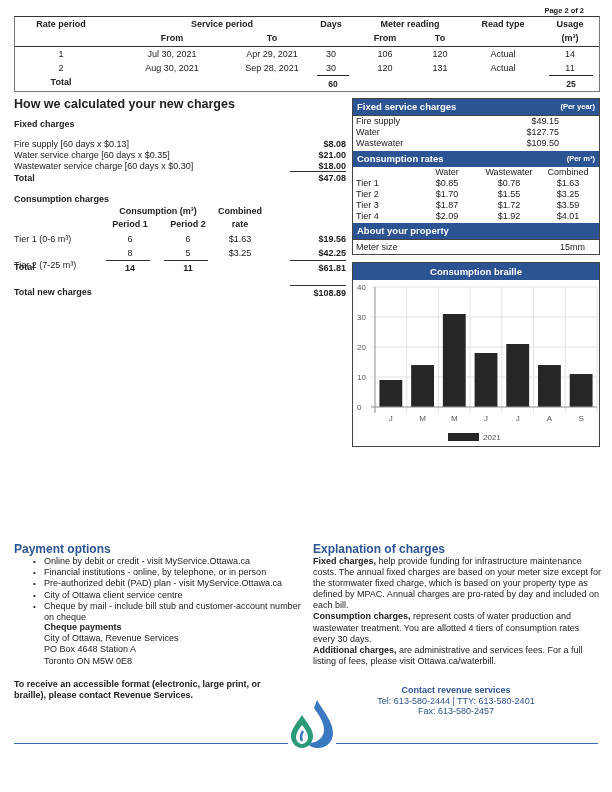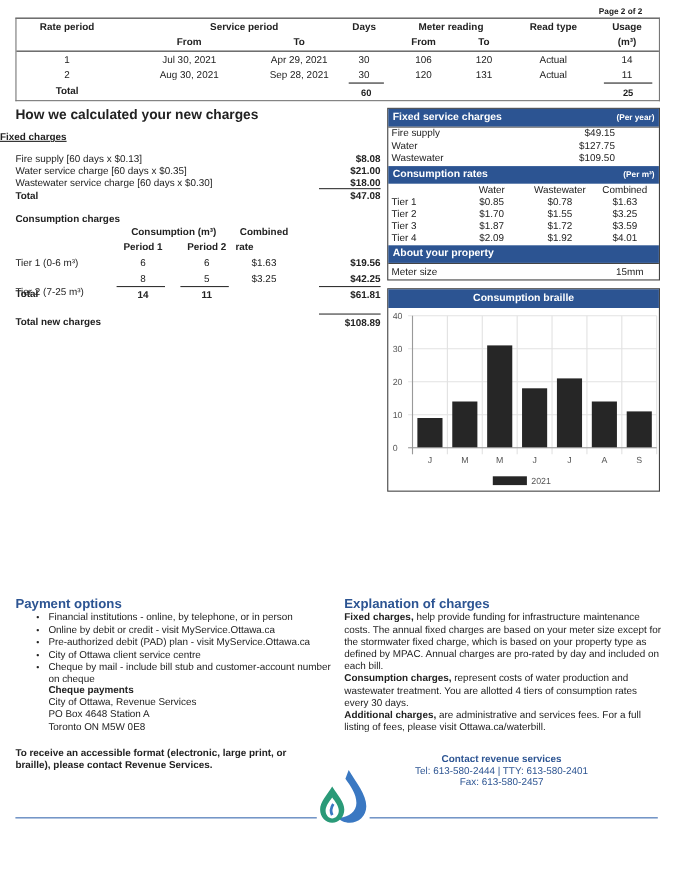--- a/index.html
+++ b/index.html
@@ -87,21 +87,21 @@
     <div class="cell" style="left:530px;width:50px;top:46px;">11</div>
   </div>
   <div class="tline" style="left:302px;width:32px;top:58px;"></div>
   <div class="tline" style="left:534px;width:44px;top:58px;"></div>
   <div class="cell h" style="left:0;width:92px;top:60px;">Total</div>
   <div class="cell h" style="left:300px;width:36px;top:62px;font-size:8.5px;">60</div>
   <div class="cell h" style="left:532px;width:48px;top:62px;font-size:8.5px;">25</div>
 </div>
 
 <div class="abs calc-title">How we calculated your new charges</div>
-<div class="abs sub" style="left:0;top:119px;text-decoration:underline;">Fixed charges</div>
+<div class="abs sub" style="left:14px;top:119px;">Fixed charges</div>
 
 <div class="calc-row" style="top:139px;">
   <span>Fire supply [60 days x $0.13]</span>
   <span class="amt">$8.08</span>
 </div>
 <div class="calc-row" style="top:150px;">
   <span>Water service charge [60 days x $0.35]</span>
   <span class="amt">$21.00</span>
 </div>
 <div class="calc-row" style="top:161px;">
@@ -112,21 +112,21 @@
 <div class="calc-row b" style="top:173px;font-weight:bold;">
   <span>Total</span>
   <span class="amt">$47.08</span>
 </div>
 
 <div class="abs sub" style="left:14px;top:194px;">Consumption charges</div>
 <div class="abs b" style="left:108px;top:206px;width:100px;text-align:center;font-size:9px;">Consumption (m³)</div>
 <div class="abs b" style="left:104px;top:219px;width:52px;text-align:center;">Period 1</div>
 <div class="abs b" style="left:162px;top:219px;width:52px;text-align:center;">Period 2</div>
 <div class="abs b" style="left:214px;top:206px;width:52px;text-align:center;">Combined</div>
-<div class="abs b" style="left:214px;top:219px;width:52px;">rate</div>
+<div class="abs b" style="left:214px;top:219px;width:52px;text-align:center;">rate</div>
 
 <div>
   <div class="abs" style="left:14px;top:234px;">Tier 1 (0-6 m³)</div>
   <div class="abs" style="left:104px;top:234px;width:52px;text-align:center;">6</div>
   <div class="abs" style="left:162px;top:234px;width:52px;text-align:center;">6</div>
   <div class="abs" style="left:214px;top:234px;width:52px;text-align:center;">$1.63</div>
   <div class="abs b" style="right:266px;top:234px;">$19.56</div>
 </div>
 <div>
   <div class="abs" style="left:14px;top:260px;">Tier 2 (7-25 m³)</div>
@@ -238,22 +238,22 @@
       <text x="164.71428571428572" y="141" font-size="8" fill="#555" text-anchor="middle" font-family="Liberation Sans, sans-serif">J</text>
       <text x="196.42857142857144" y="141" font-size="8" fill="#555" text-anchor="middle" font-family="Liberation Sans, sans-serif">A</text>
       <text x="228.14285714285714" y="141" font-size="8" fill="#555" text-anchor="middle" font-family="Liberation Sans, sans-serif">S</text>
       <rect x="95" y="153" width="31" height="8" fill="#262626"></rect>
       <text x="130" y="160" font-size="8" fill="#555" font-family="Liberation Sans, sans-serif">2021</text>
     </svg>
 </div>
 
 <div class="abs sec-title" style="left:14px;top:542px;">Payment options</div>
 <ul class="abs pay-list">
+  <li>Online by debit or credit - visit MyService.Ottawa.ca</li>
   <li>Financial institutions - online, by telephone, or in person</li>
-  <li>Online by debit or credit - visit MyService.Ottawa.ca</li>
   <li>Pre-authorized debit (PAD) plan - visit MyService.Ottawa.ca</li>
   <li>City of Ottawa client service centre</li>
   <li>Cheque by mail - include bill stub and customer-account number on cheque</li>
 </ul>
 <div class="abs addr">
   <div class="b">Cheque payments</div>
   <div>City of Ottawa, Revenue Services</div>
   <div>PO Box 4648 Station A</div>
   <div>Toronto ON M5W 0E8</div>
 </div>

